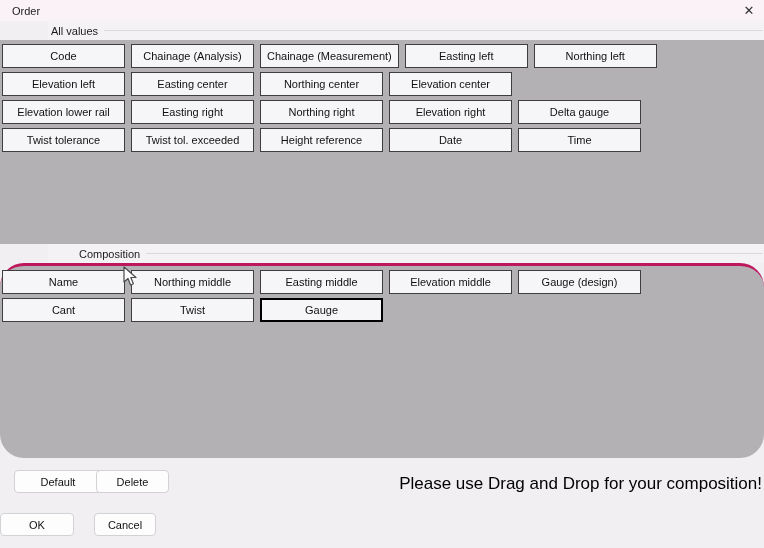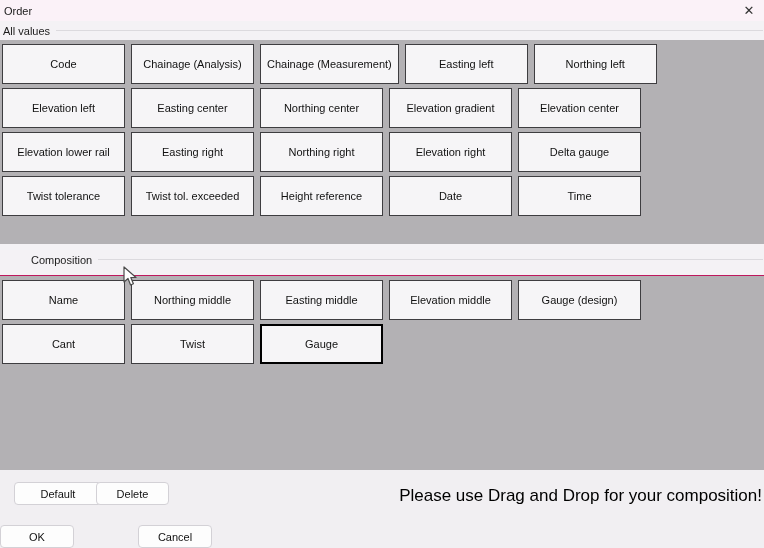--- a/index.html
+++ b/index.html
@@ -8,67 +8,67 @@
     font-family:"Liberation Sans","DejaVu Sans",sans-serif;
     font-size:11px;color:#1b1b1b;background:#f1eff2;
   }
   .window{width:764px;height:548px;display:flex;flex-direction:column;}
 
   
   .titlebar{
     height:21px;background:var(--titlebar,#fbf2f8);
     display:flex;align-items:center;flex:0 0 auto;
   }
-  .titlebar .title{padding-left:4px;font-size:11px;color:#1b1b1b;}
+  .titlebar .title{padding-left:12px;font-size:11px;color:#1b1b1b;}
   .close-btn{
     margin-left:auto;width:30px;height:21px;border:none;background:transparent;
     font-size:13px;line-height:21px;color:#333;cursor:default;
     font-family:"DejaVu Sans",sans-serif;padding:0;
   }
 
   
   .group-strip{
-    background:var(--strip,#f4f2f5);display:flex;align-items:center;flex:0 0 auto;
+    background:var(--strip,#f4f2f5);display:flex;align-items:center;flex:0 0 auto;margin-left:48px;
   }
   .group-strip.top{height:19px;}
-  .group-strip.mid{height:31px;padding-left:28px;}
+  .group-strip.mid{height:19px;padding-left:28px;}
   .group-strip .g-label{padding-left:3px;font-size:11px;white-space:nowrap;}
   .group-strip .g-line{flex:1;height:1px;background:#dcdade;margin:0 1px 0 6px;}
 
   
   .panel{
     background:var(--panel,#b3b1b4);
     padding:4px 0 0 2px;box-sizing:border-box;
   }
   .panel.all-values{height:204px;flex:0 0 auto;}
-  .panel.composition{height:195px;flex:0 0 auto;border-top:1px solid #be185d;}
+  .panel.composition{height:195px;flex:0 0 auto;border-top:3px solid #be185d;border-radius:24px;}
   .btn-row{display:flex;gap:6px;margin-bottom:4px;}
   .val-btn{
-    min-width:123px;height:40px;box-sizing:border-box;
+    min-width:123px;height:24px;box-sizing:border-box;
     background:var(--btn-bg,#f6f5f7);
     border:1px solid var(--btn-border,#3e3d40);
     font-family:"Liberation Sans","DejaVu Sans",sans-serif;
     font-size:11px;color:#111;padding:0 6px;cursor:default;
   }
   .val-btn.focused{border:2px solid #000;}
 
   
   .footer{flex:1 1 auto;background:var(--footer,#f1eff2);position:relative;}
   .dlg-btn{
     height:23px;box-sizing:border-box;background:#fdfdfd;
     border:1px solid var(--dlg-border,#d3d1d6);border-radius:4px;
     font-family:"Liberation Sans","DejaVu Sans",sans-serif;
     font-size:11px;color:#111;cursor:default;
   }
   .btn-default{position:absolute;left:14px;top:12px;width:88px;}
   .btn-delete{position:absolute;left:96px;top:12px;width:73px;}
   .hint{position:absolute;right:2px;top:16px;font-size:17px;color:#000;white-space:nowrap;}
   .ok-cancel{position:absolute;left:0;top:55px;width:100%;display:flex;justify-content:flex-start;gap:20px;}
   .btn-ok{width:74px;}
-  .btn-cancel{width:74px;margin-left:44px;}
+  .btn-cancel{width:62px;}
 
   
   .cursor{position:absolute;left:123px;top:266px;pointer-events:none;z-index:10;}
 </style>
 </head>
 <body style="--titlebar: #fbf2f8; --strip: #f4f2f5; --panel: #b3b1b4; --btn-bg: #f6f5f7; --btn-border: #3e3d40; --footer: #f1eff2; --dlg-border: #d3d1d6;">
 
 <div class="window">
 
   <div class="titlebar">
@@ -86,21 +86,20 @@
         <button class="val-btn">Code</button>
         <button class="val-btn">Chainage (Analysis)</button>
         <button class="val-btn">Chainage (Measurement)</button>
         <button class="val-btn">Easting left</button>
         <button class="val-btn">Northing left</button>
       </div>
       <div class="btn-row">
         <button class="val-btn">Elevation left</button>
         <button class="val-btn">Easting center</button>
         <button class="val-btn">Northing center</button>
-        <button class="val-btn">Elevation gradient</button>
         <button class="val-btn">Elevation center</button>
       </div>
       <div class="btn-row">
         <button class="val-btn">Elevation lower rail</button>
         <button class="val-btn">Easting right</button>
         <button class="val-btn">Northing right</button>
         <button class="val-btn">Elevation right</button>
         <button class="val-btn">Delta gauge</button>
       </div>
       <div class="btn-row">

